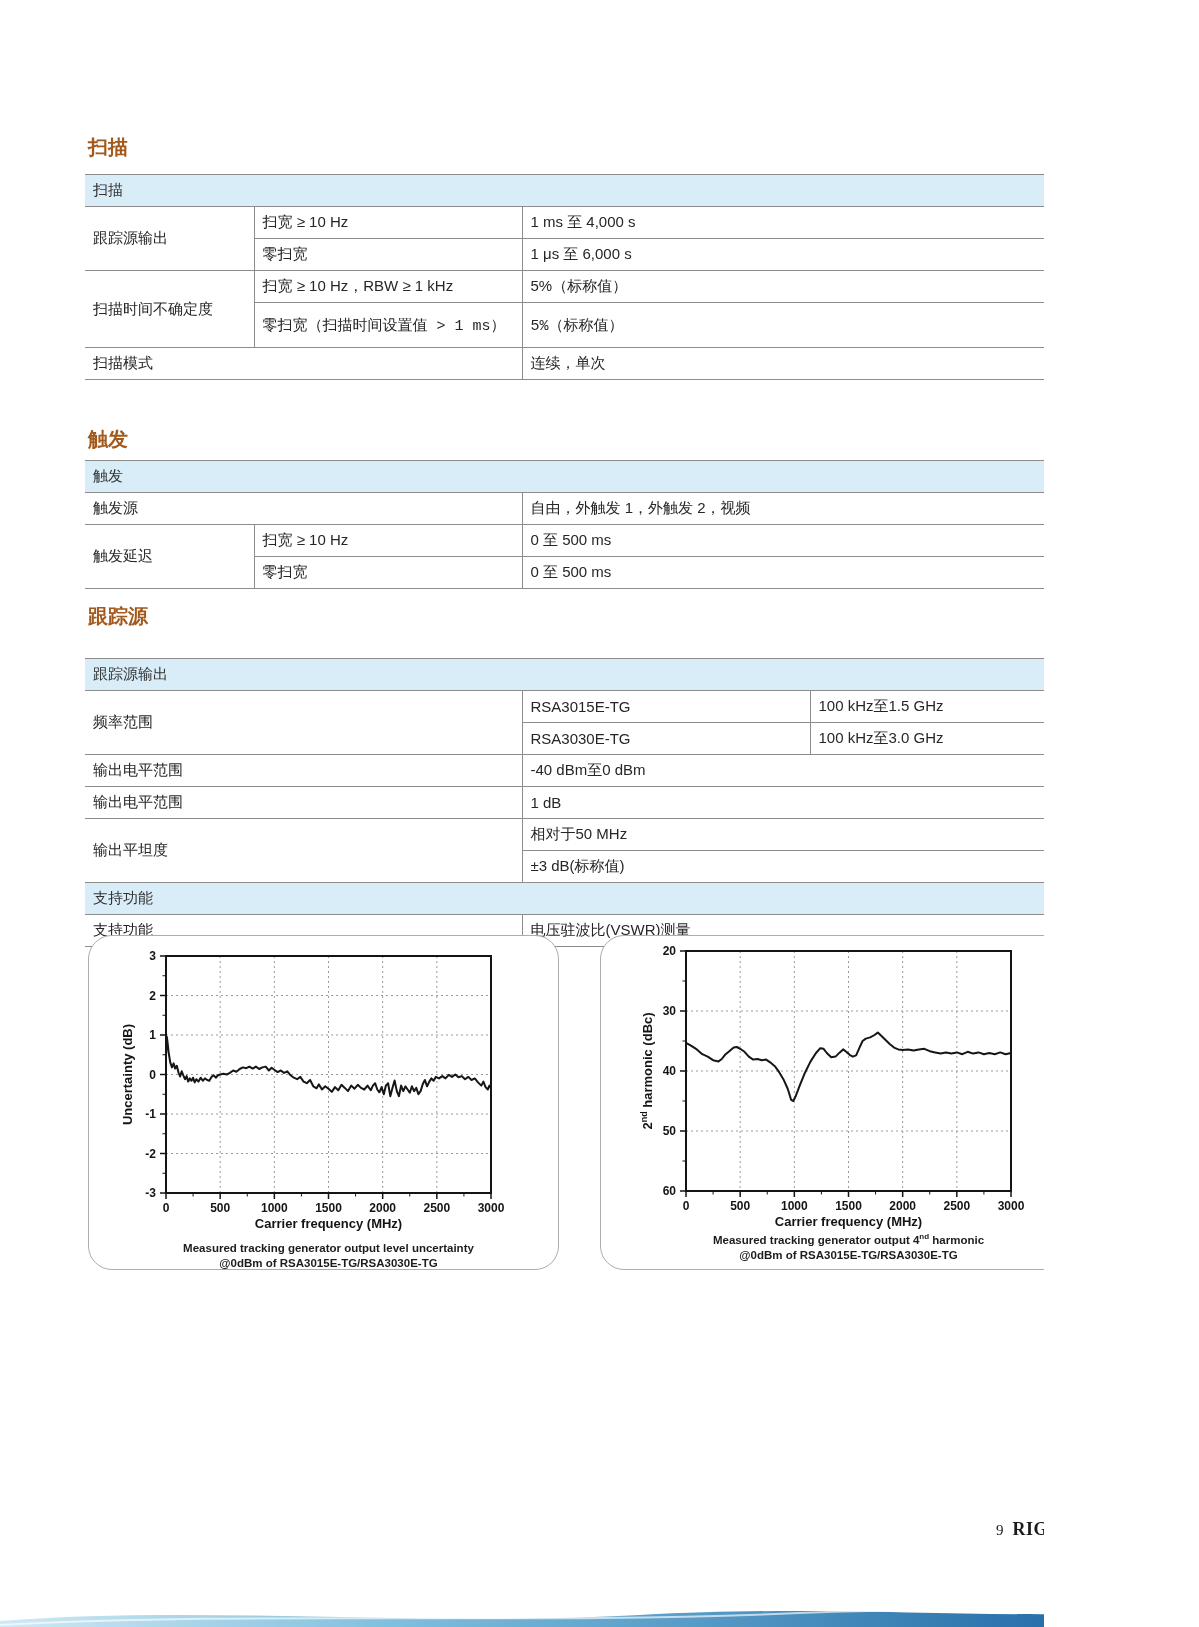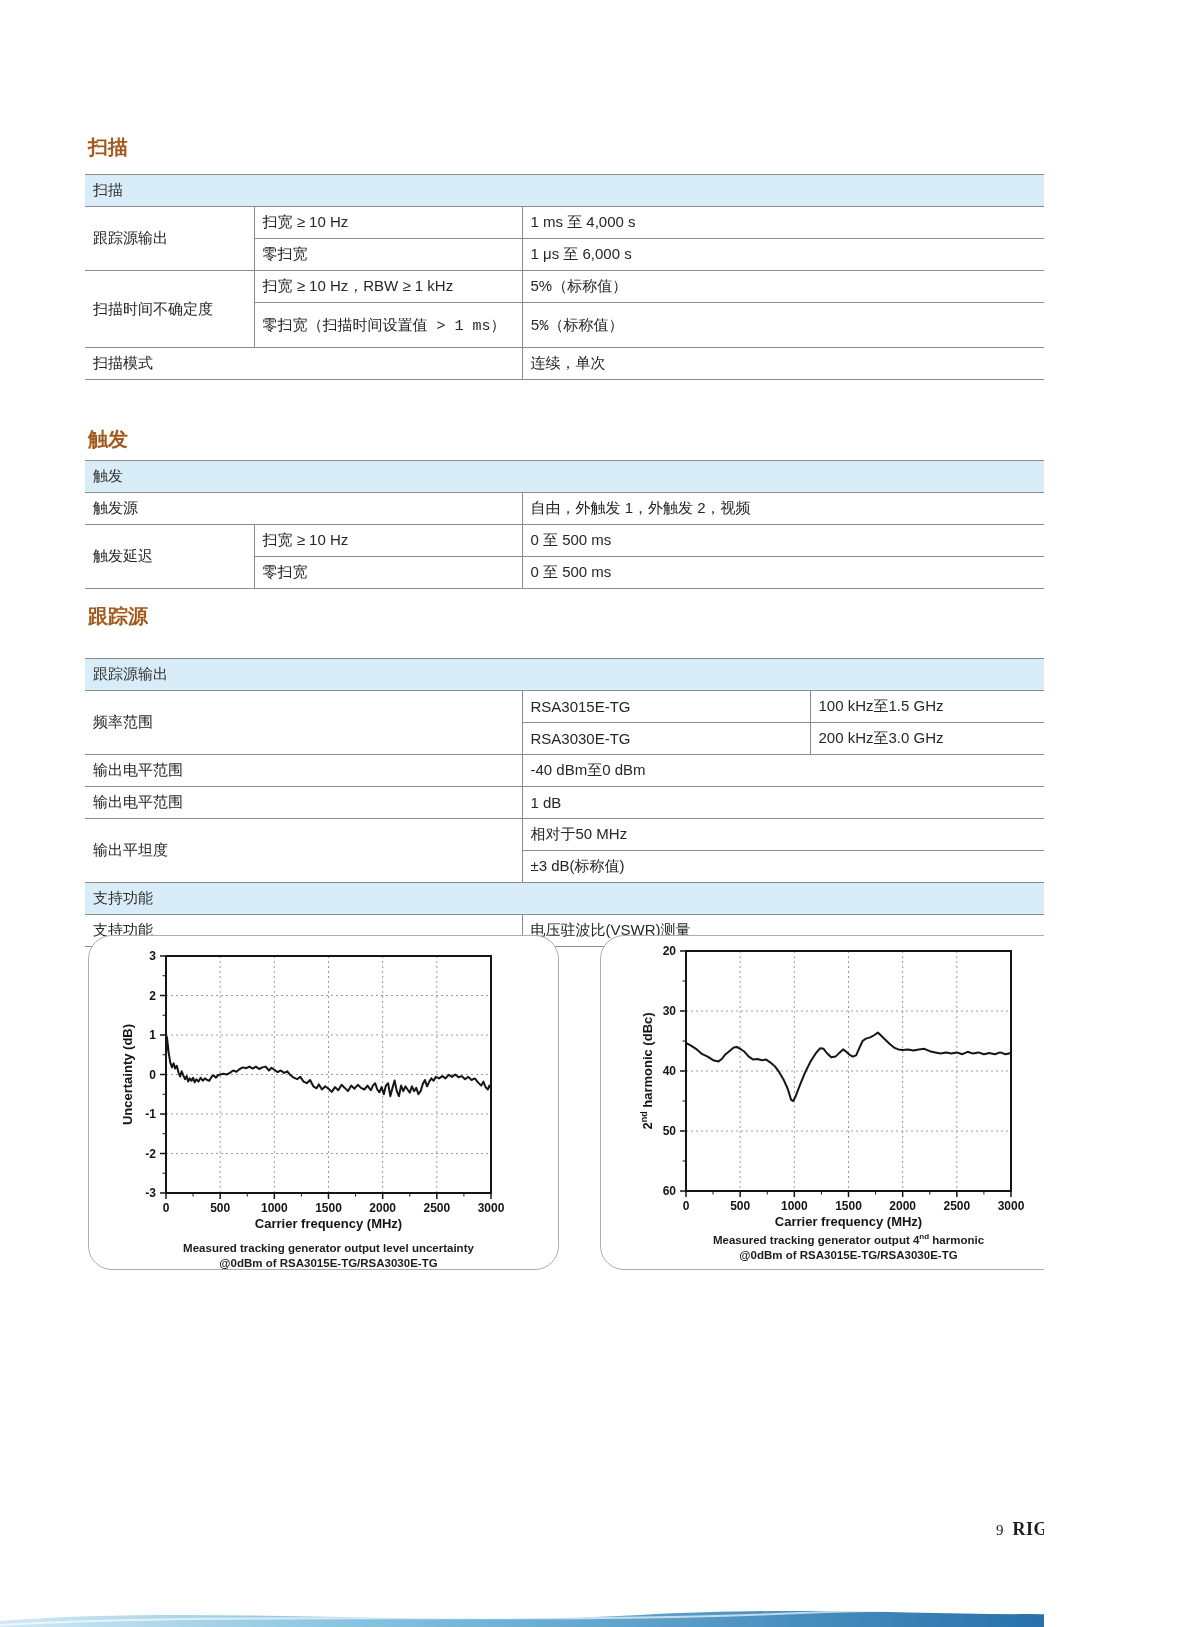--- a/index.html
+++ b/index.html
@@ -119,21 +119,21 @@
         <tr class="hdr">
       <td colspan="3">跟踪源输出</td>
     </tr>
     <tr>
       <td rowspan="2">频率范围</td>
       <td class="v">RSA3015E-TG</td>
       <td class="v">100 kHz至1.5 GHz</td>
     </tr>
     <tr>
       <td class="v">RSA3030E-TG</td>
-      <td class="v">200 kHz至3.0 GHz</td>
+      <td class="v">100 kHz至3.0 GHz</td>
     </tr>
     <tr>
       <td>输出电平范围</td>
       <td class="v" colspan="2">-40 dBm至0 dBm</td>
     </tr>
     <tr>
       <td>输出电平范围</td>
       <td class="v" colspan="2">1 dB</td>
     </tr>
     <tr>

